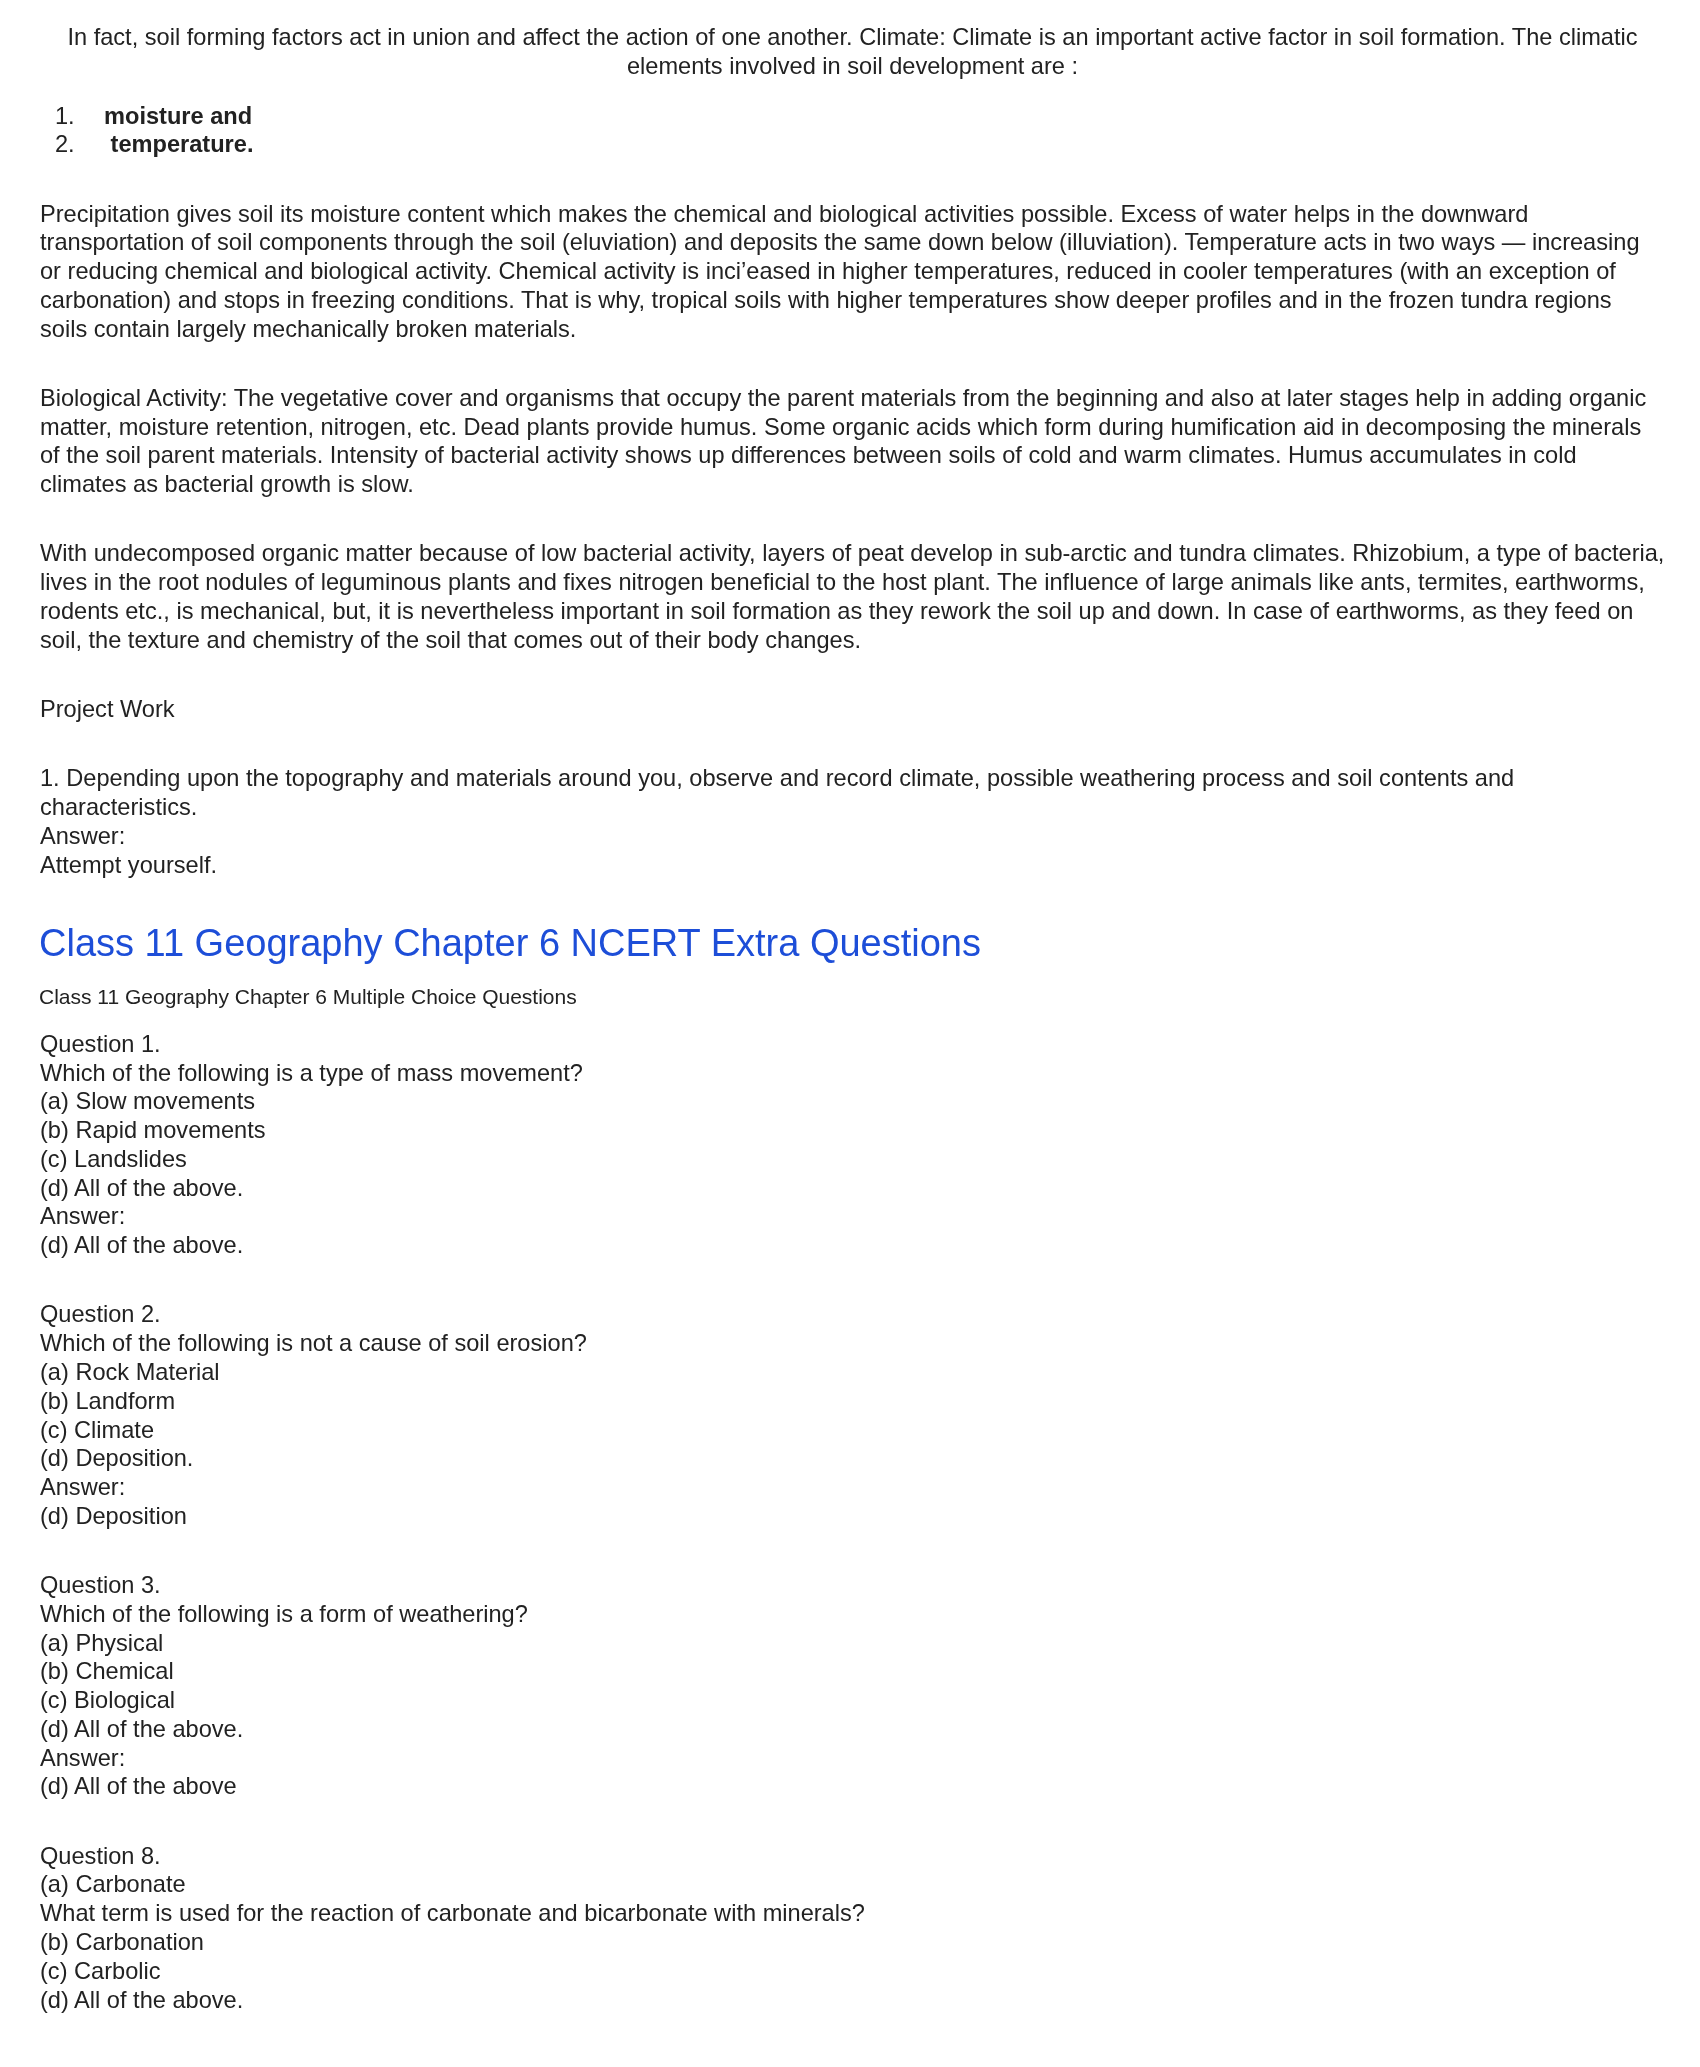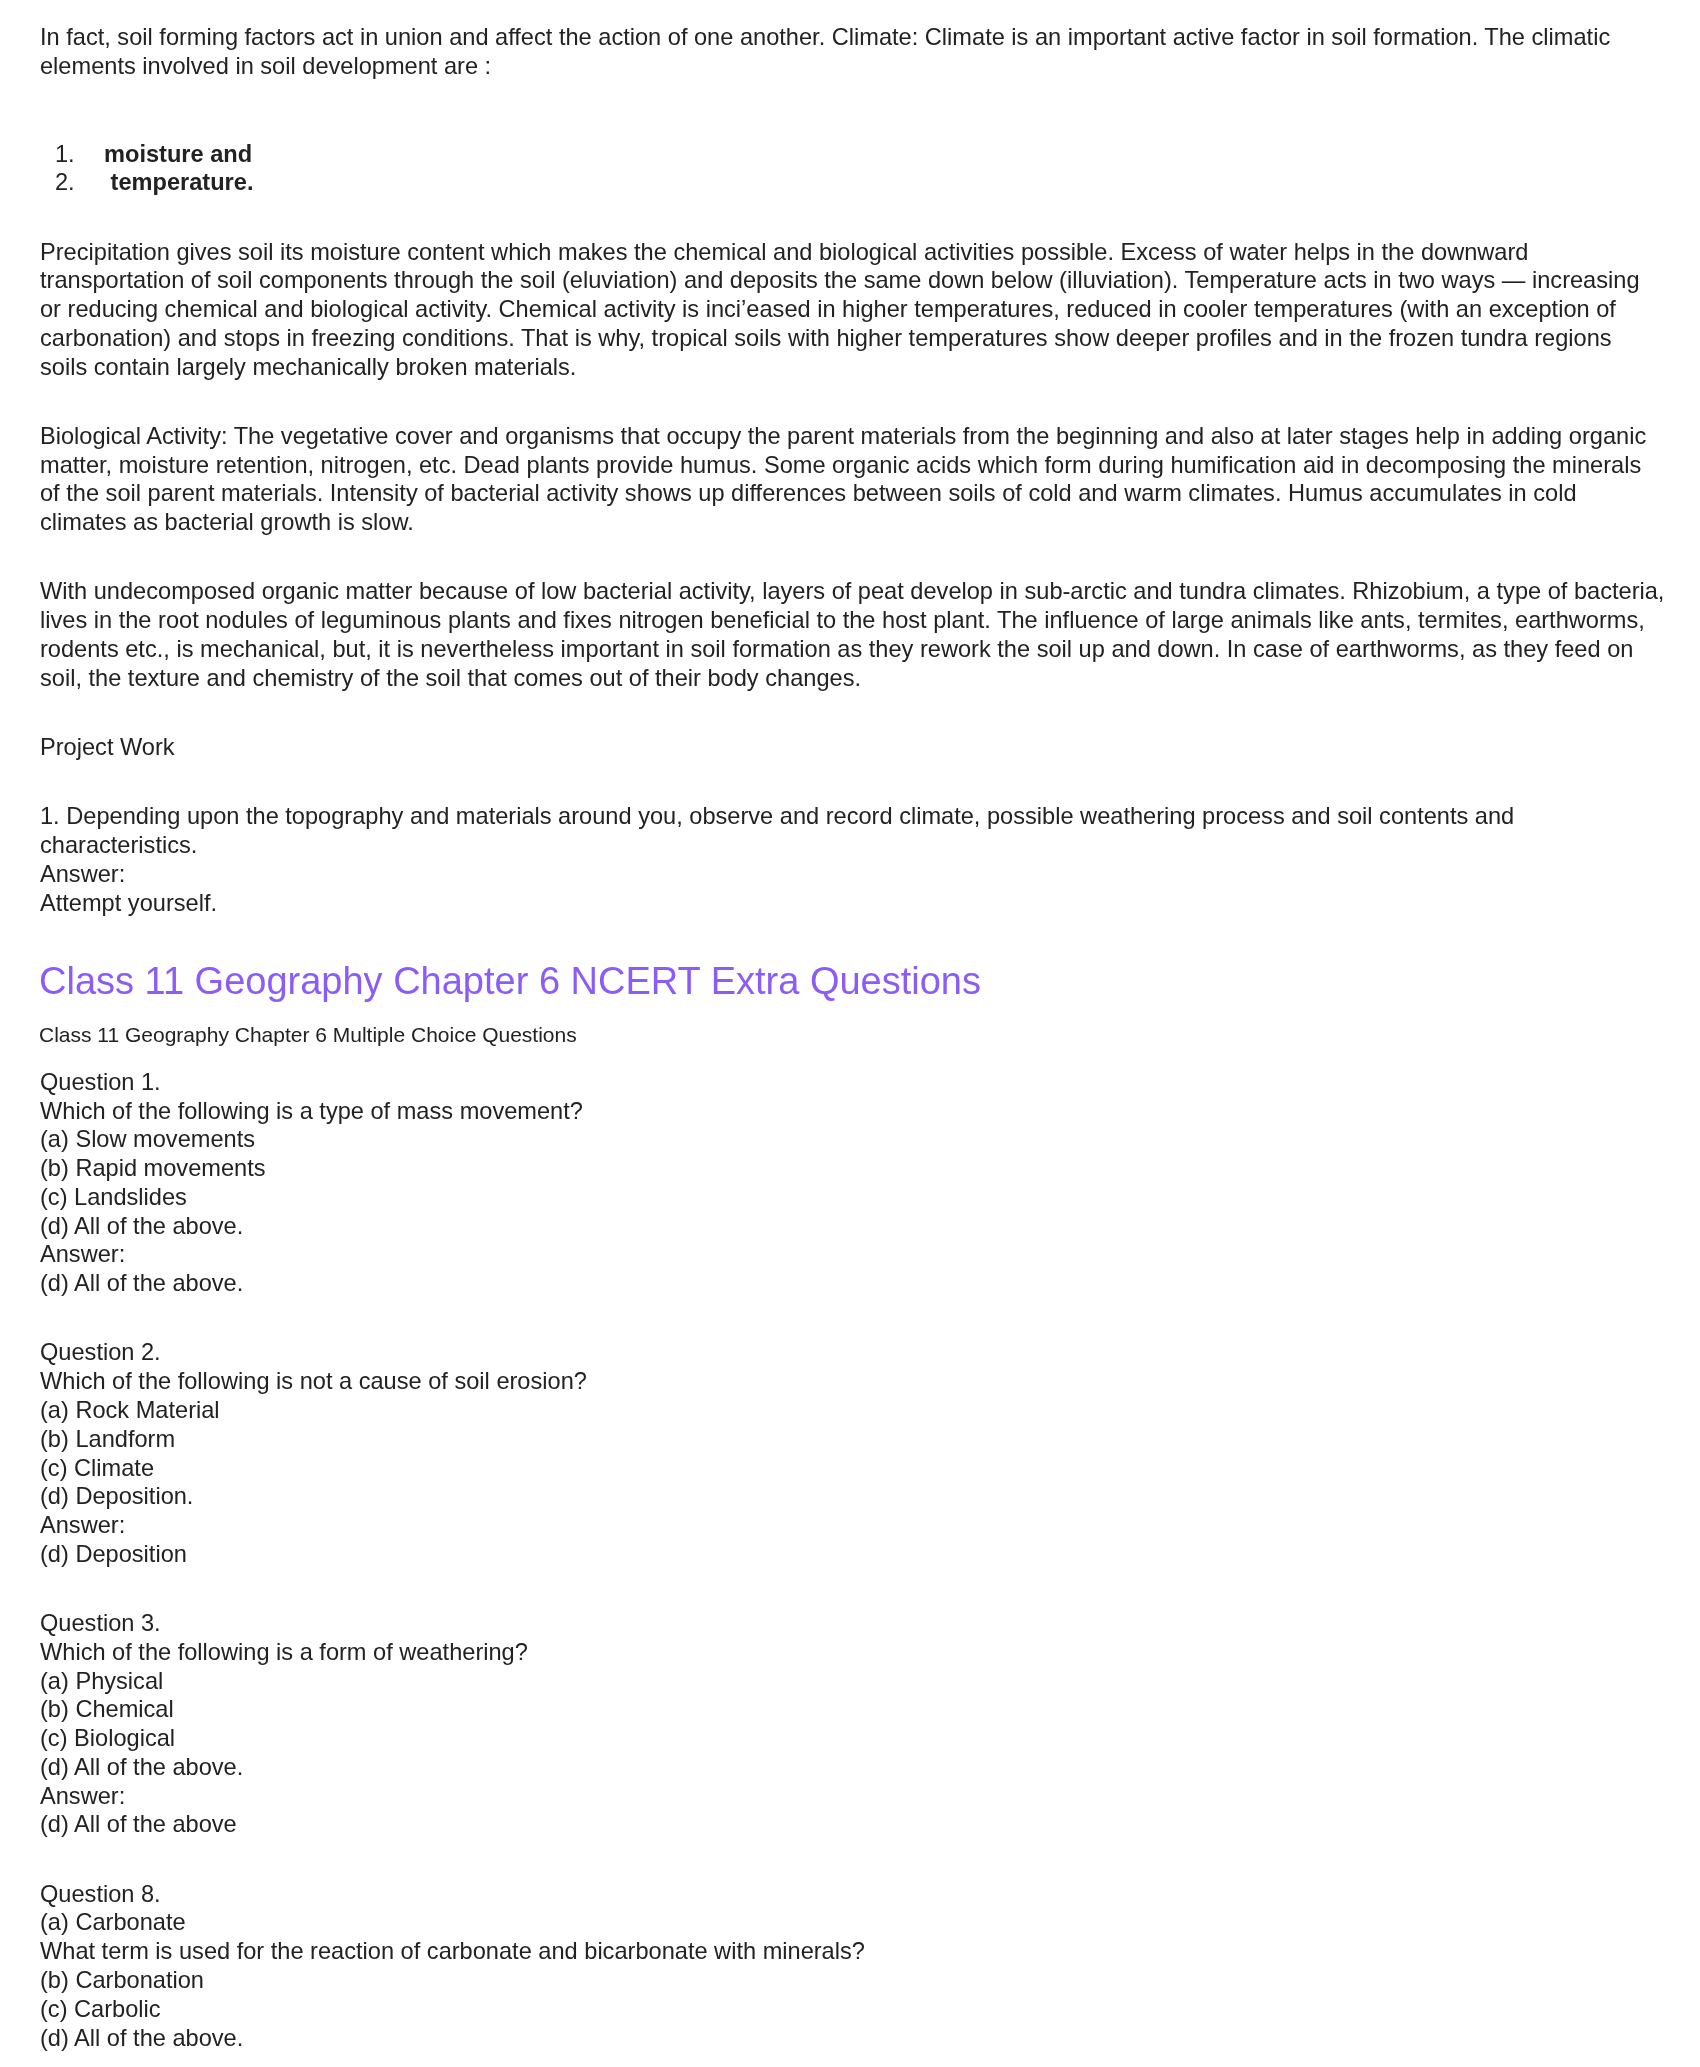--- a/index.html
+++ b/index.html
@@ -21,28 +21,28 @@
     }
     p { margin: 0 0 40.5px 0; }
     .list {
       list-style: none;
       margin: 0 0 40.5px 0;
       padding: 0;
     }
     .list li { display: flex; }
     .list .num { width: 16px; margin-left: 15px; }
     .list .txt { margin-left: 33px; white-space: pre; font-weight: bold; }
-    .first-p { margin-bottom: 59px; }
+    .first-p { margin-bottom: 21px; text-align: center; }
     .line { display: block; }
     h2 {
       font-weight: normal;
       font-size: 38px;
       line-height: 46px;
       margin: 2px 0 0 -1px;
-      color: #8b5cf6;
+      color: #1d4ed8;
     }
     h3 {
       font-weight: normal;
       font-size: 21px;
       line-height: 38px;
       margin: 12px 0 14px -1px;
       color: #222222;
     }
     .question { margin: 0 0 40.5px 0; }
     .question .line { display: block; }

